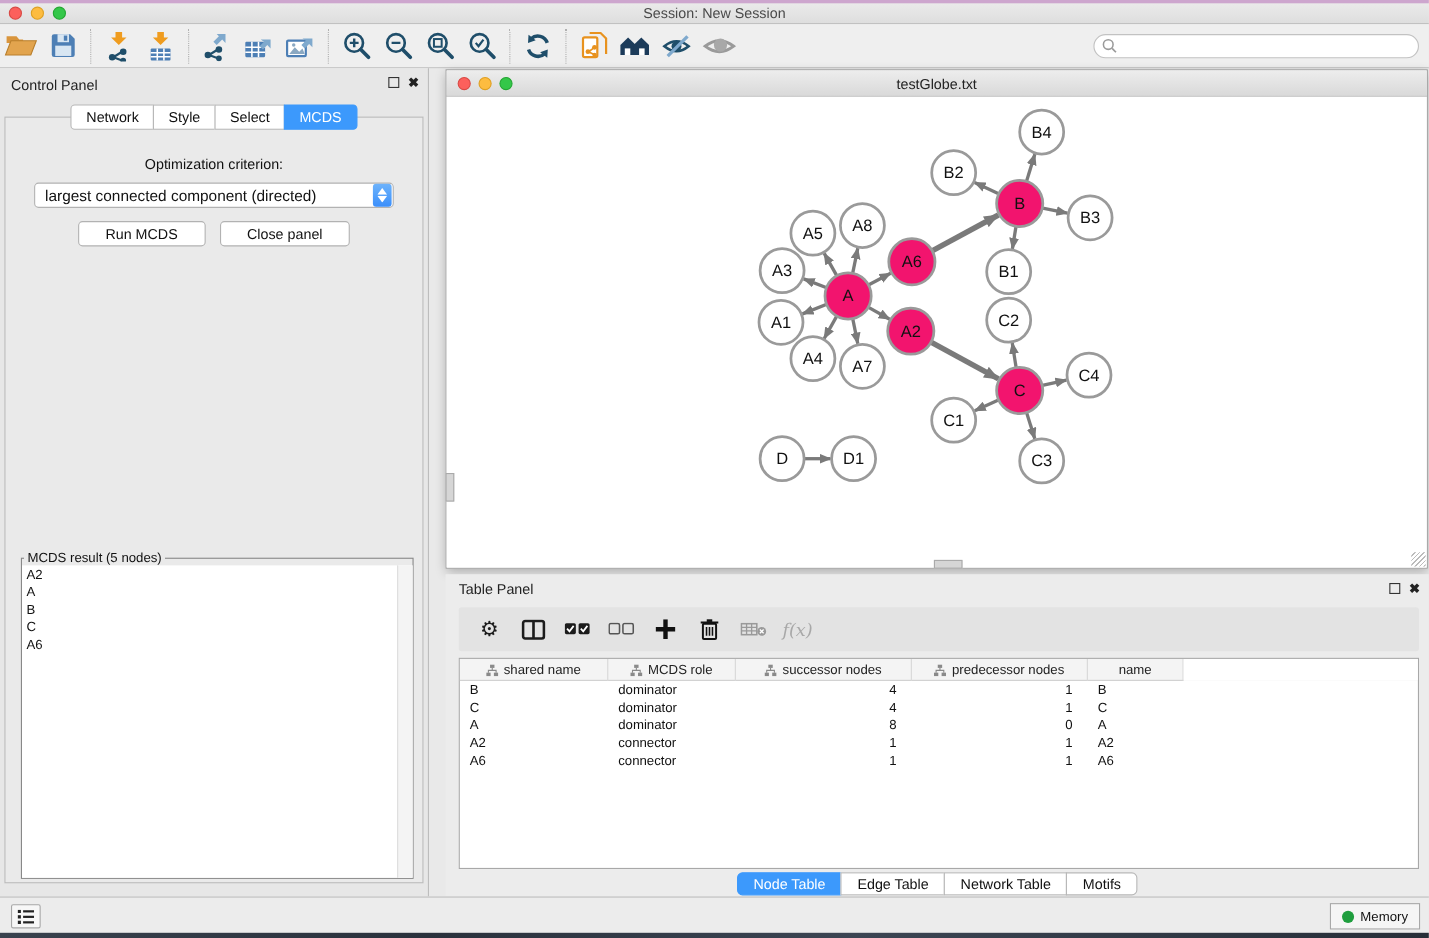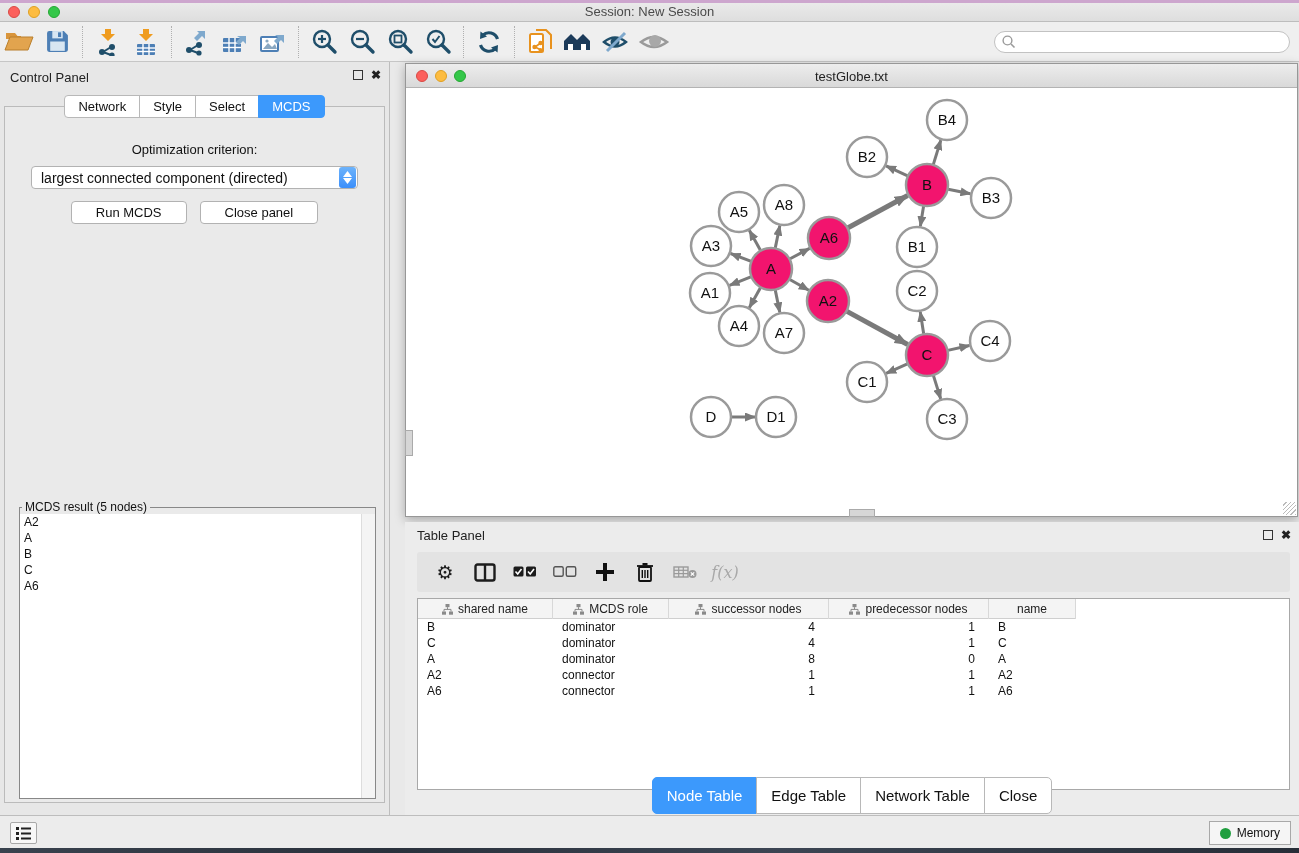--- a/index.html
+++ b/index.html
@@ -87,21 +87,21 @@
   .tbl-header { display:flex; background:#f4f4f4; border-bottom:1px solid #cfcfcf; height:20px; }
   .th-cell { display:flex; align-items:center; justify-content:center; gap:5px; font-size:12px; color:#222;
     border-right:1px solid #d8d8d8; height:20px; }
   .th-filler { flex:1; border-right:none; background:#fff; }
   .tbl-row { display:flex; height:16px; align-items:center; }
   .td-cell { font-size:12px; color:#111; height:16px; line-height:16px; }
   .td-left { text-align:left; padding-left:9px; }
   .td-right { text-align:right; padding-right:14px; }
 
   .tp-tabs { position:absolute; left:0; right:0; bottom:1px; display:flex; justify-content:center; }
-  .tp-tab { font-size:15px; padding:9px 14px; background:#fff; border:1px solid #b8b8b8; color:#111; margin-left:-1px; }
+  .tp-tab { font-size:13px; padding:2px 14px; background:#fff; border:1px solid #b8b8b8; color:#111; margin-left:-1px; }
   .tp-tab:first-child { border-top-left-radius:5px; border-bottom-left-radius:5px; margin-left:0; }
   .tp-tab:last-child { border-top-right-radius:5px; border-bottom-right-radius:5px; }
   .tp-tab.active { background:#3c99fc; color:#fff; border-color:#3c99fc; }
 
   
   .statusbar { position:absolute; left:0; top:815px; right:0; height:33px; background:#ececec;
     border-top:1px solid #bdbdbd; }
   .sb-listbtn { position:absolute; left:10px; top:6px; width:27px; height:22px; background:#f7f7f7;
     border:1px solid #a8a8a8; border-radius:2px; display:flex; align-items:center; justify-content:center; }
   .sb-memory { position:absolute; right:8px; top:5px; height:24px; background:#f5f5f5;
@@ -577,21 +577,21 @@
             <div class="td-cell td-right" style="width: 160px;">1</div>
             <div class="td-cell td-right" style="width: 160px;">1</div>
             <div class="td-cell td-left" style="width: 87px;">A6</div>
           </div>
         </div>
     </div>
     <div class="tp-tabs">
         <div class="tp-tab active">Node Table</div>
         <div class="tp-tab">Edge Table</div>
         <div class="tp-tab">Network Table</div>
-        <div class="tp-tab">Close</div>
+        <div class="tp-tab">Motifs</div>
       </div>
   </div>
 
   <div class="statusbar">
     <div class="sb-listbtn">
       <svg width="15" height="13" viewBox="0 0 15 13">
           <g fill="#222">
             <rect x="0" y="0" width="3" height="3"></rect>
             <rect x="0" y="5" width="3" height="3"></rect>
             <rect x="0" y="10" width="3" height="3"></rect>

